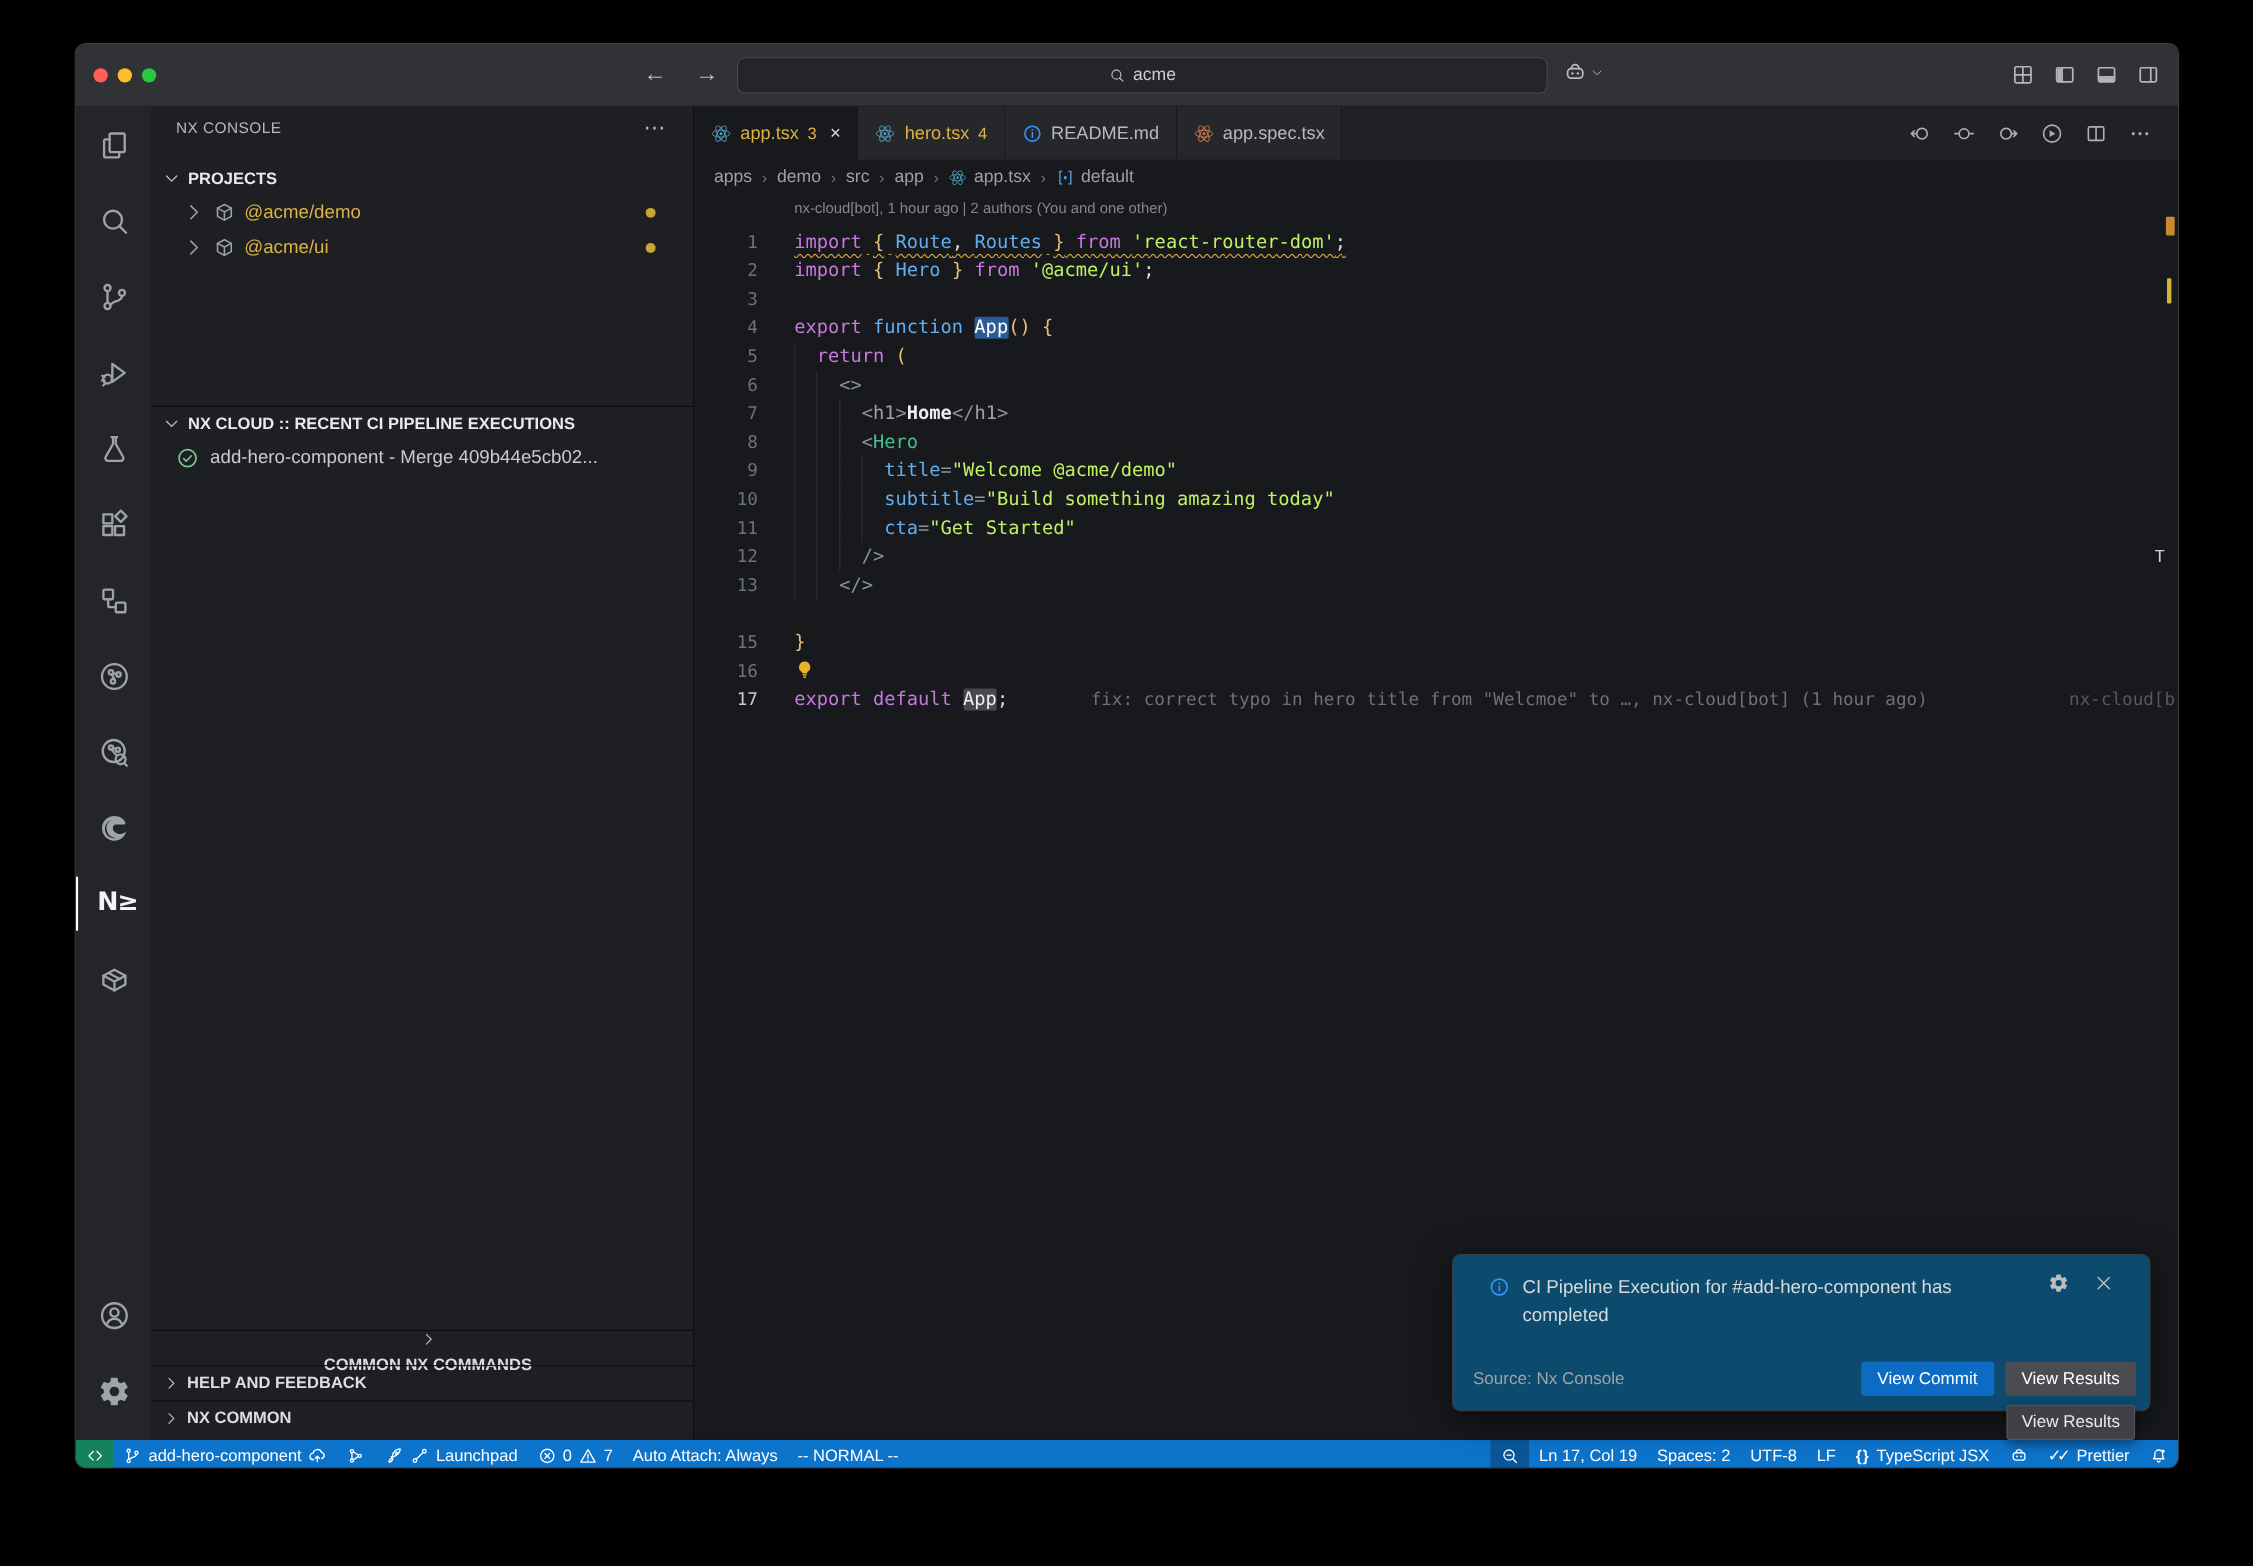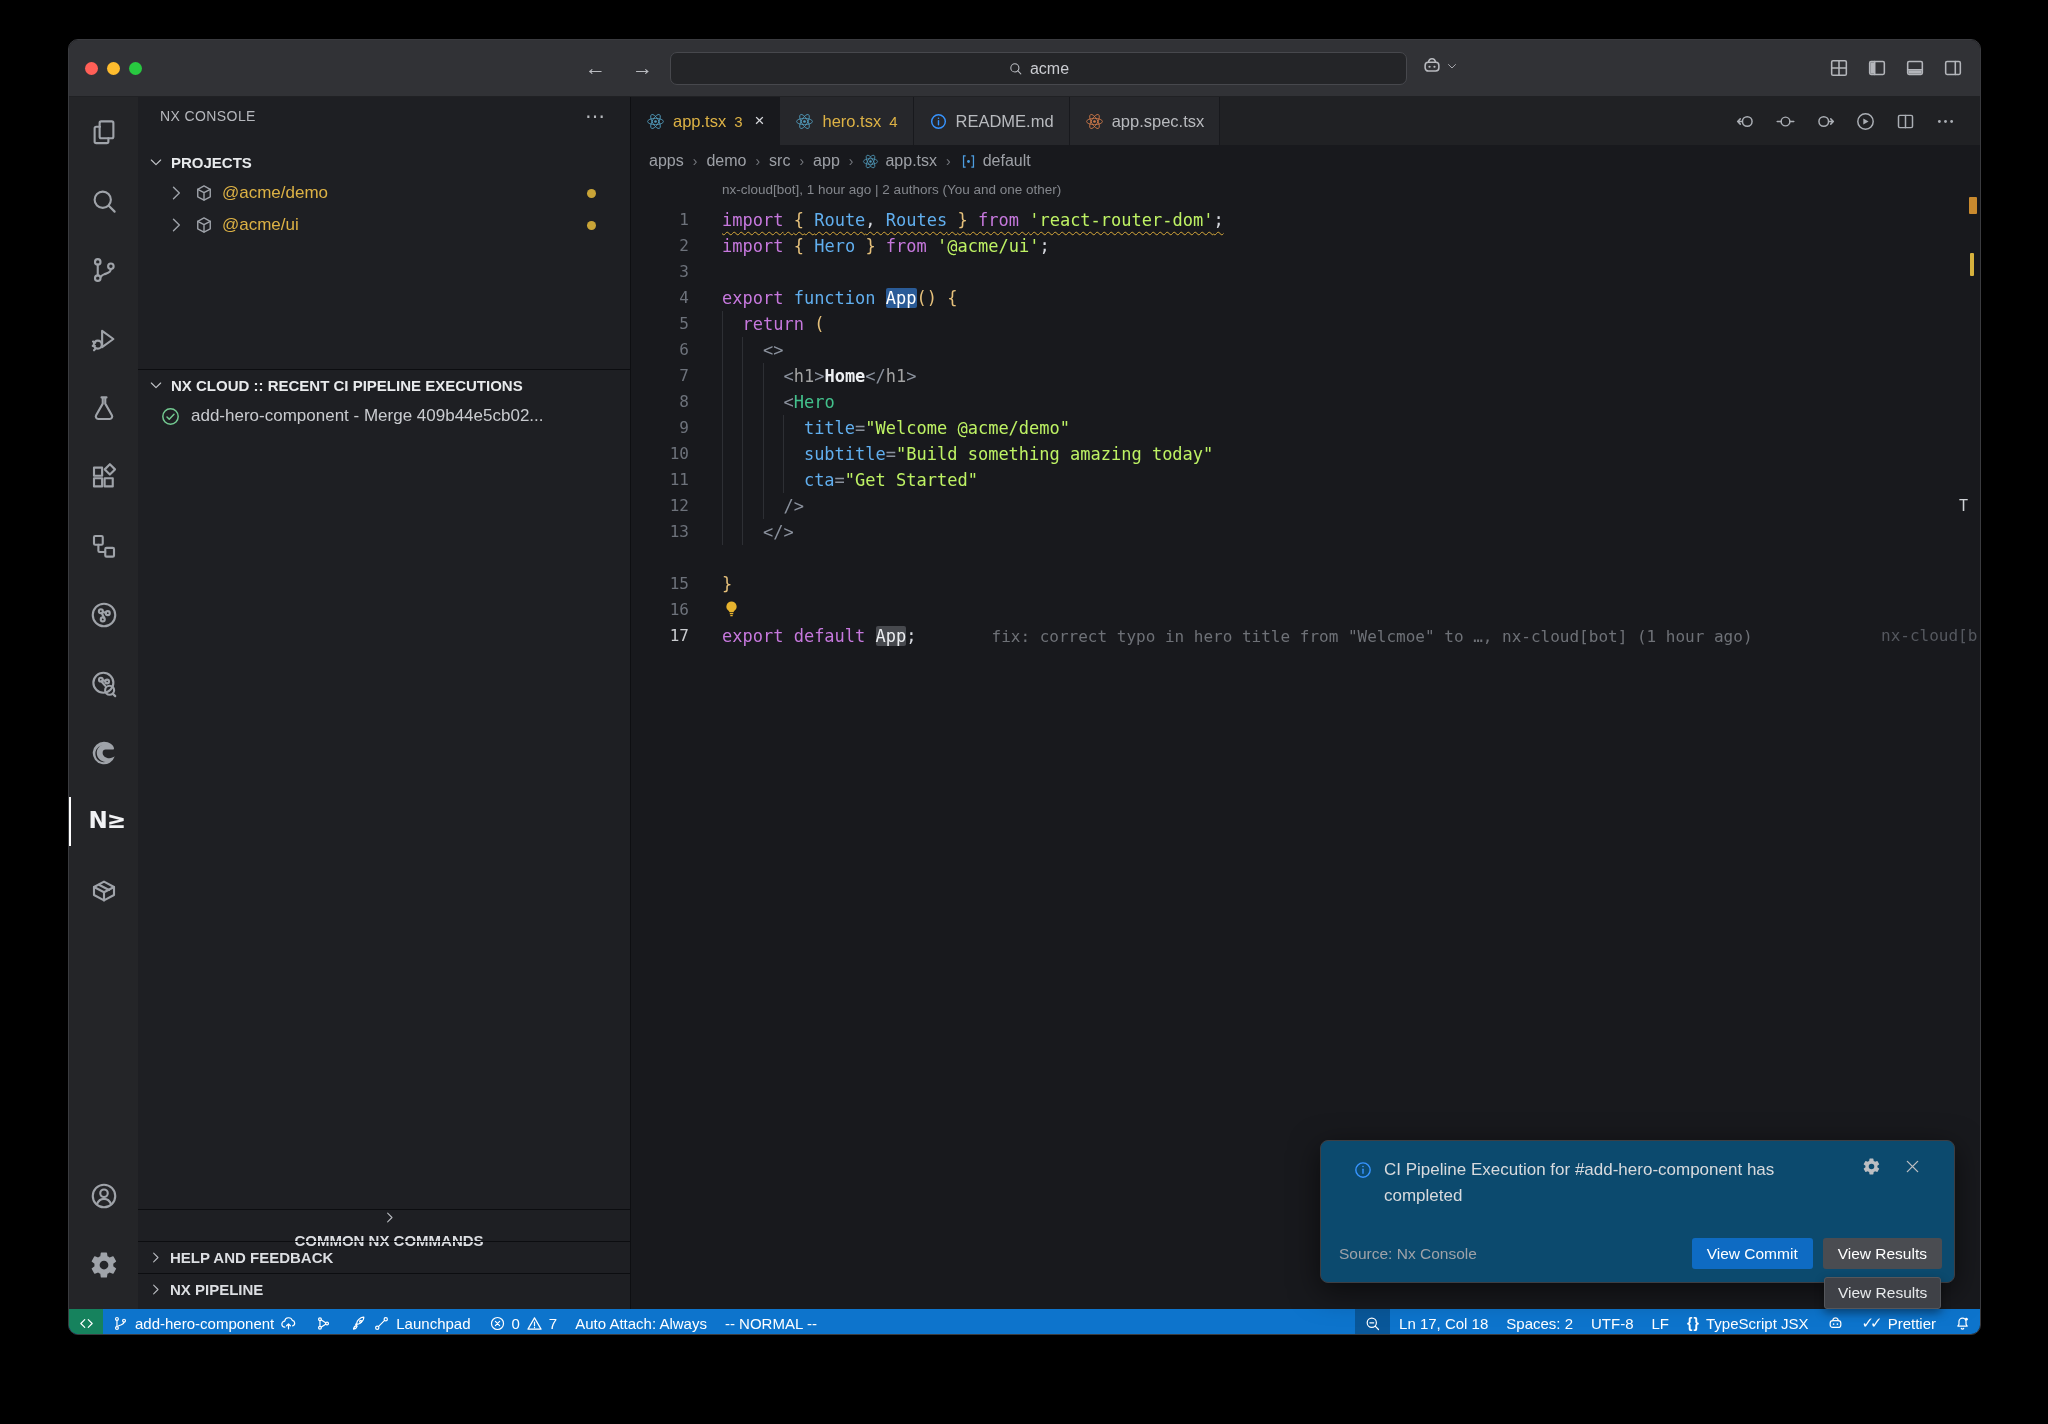--- a/index.html
+++ b/index.html
@@ -397,21 +397,21 @@
               </svg>
             </span>
             <span>HELP AND FEEDBACK</span>
           </div>
           <div class="sb-bottom-row" style="top: 1176px;">
             <span class="ico chev">
               <svg viewBox="0 0 24 24" fill="none" stroke="currentColor" stroke-width="1.7" stroke-linecap="round" stroke-linejoin="round">
                 <path d="M9 5l7 7-7 7"></path>
               </svg>
             </span>
-            <span>NX PIPELINE</span>
+            <span>NX COMMON</span>
           </div>
         </div>
     </div>
 
     <div class="editorcol">
       <div class="tabbar" id="tabbar">
           <div class="tab active">
             <span class="ico">
               <svg viewBox="0 0 24 24" stroke="#519aba" fill="none" stroke-width="1.1">
                 <ellipse cx="12" cy="12" rx="10" ry="4"></ellipse>
@@ -642,21 +642,21 @@
       <div class="sb-spacer"></div>
       <div class="sb-item sb-seg">
         <span class="ico">
           <svg viewBox="0 0 24 24" fill="none" stroke="currentColor" stroke-width="1.7" stroke-linecap="round" stroke-linejoin="round">
             <circle cx="11" cy="11" r="6.5"></circle>
             <path d="M15.8 15.8L20.5 20.5M8.3 11h5.4"></path>
           </svg>
         </span>
       </div>
       <div class="sb-item">
-        <span>Ln 17, Col 18</span>
+        <span>Ln 17, Col 19</span>
       </div>
       <div class="sb-item">
         <span>Spaces: 2</span>
       </div>
       <div class="sb-item">
         <span>UTF-8</span>
       </div>
       <div class="sb-item">
         <span>LF</span>
       </div>

